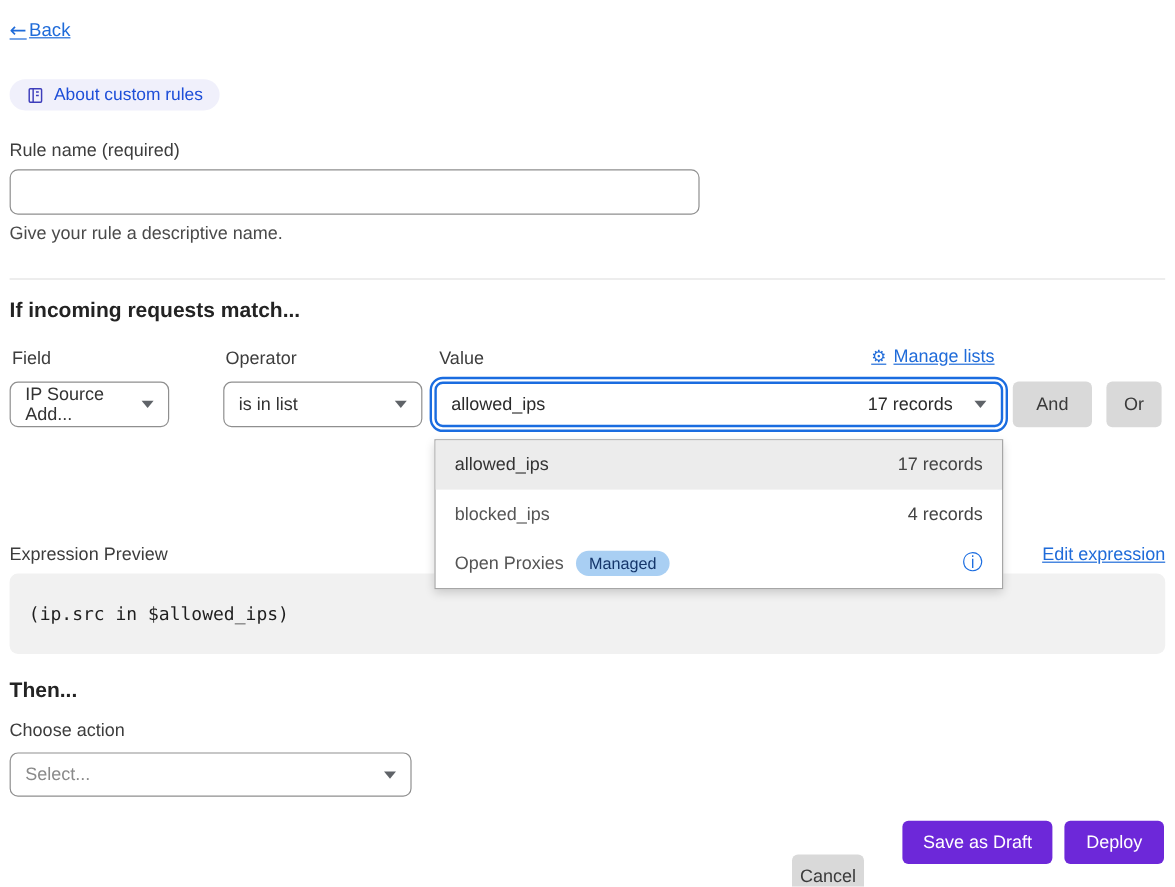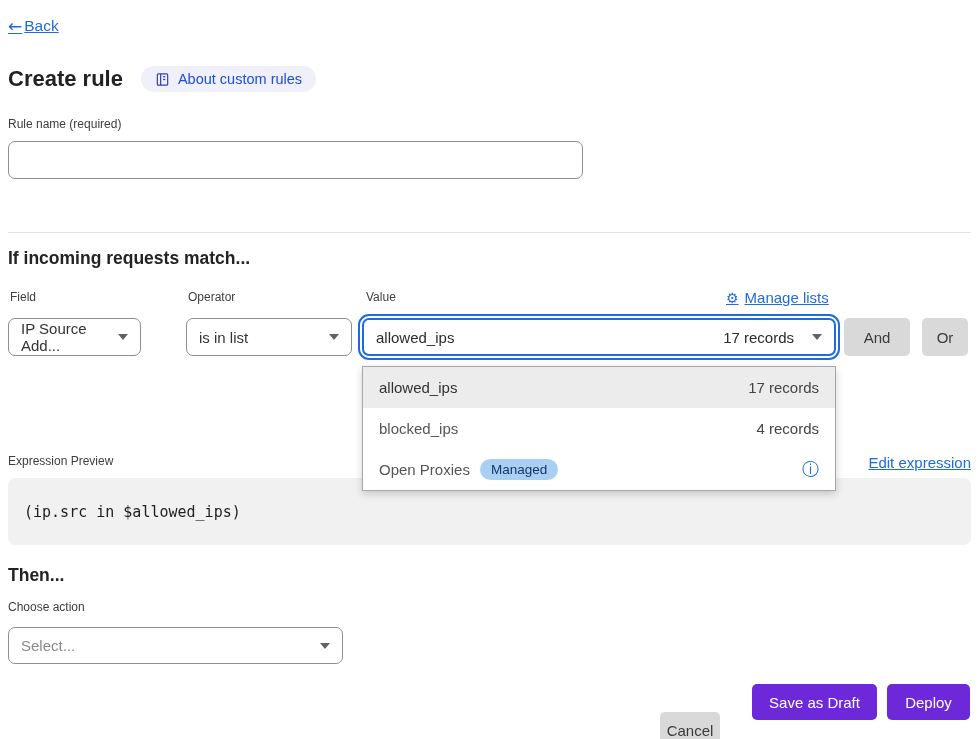--- a/index.html
+++ b/index.html
@@ -18,21 +18,21 @@
 
   
   .title-row { top:66px; left:8px; display:flex; align-items:center; gap:18px; }
   .page-title { font-size:22px; font-weight:bold; color:#222; }
   .about-badge {
     display:inline-flex; align-items:center; gap:8px; background:#f0f0fb; color:#1d4ed8;
     border-radius:14px; padding:5px 14px; font-size:14.5px; cursor:pointer;
   }
 
   
-  .field-label { font-size:12px; color:#3d3d3d; }
+  .field-label { font-size:15px; color:#3d3d3d; }
   .helper { font-size:15px; color:#4a4a4a; }
 
   .text-input {
     position:absolute; left:8px; top:141px; width:575px; height:38px;
     border:1px solid #8f8f8f; border-radius:7px; font-size:15px; padding:0 12px;
     font-family:"Liberation Sans", sans-serif; color:#333; outline:none; background:#fff;
   }
 
   .divider { left:8px; top:232px; width:963px; height:1px; background:#e2e2e2; }
 
@@ -106,36 +106,36 @@
 <body>
 
 <div id="app">
 
   <div class="abs back-link link">
     <span class="arrow glyph">←</span>
       <span>Back</span>
   </div>
 
   <div class="abs title-row">
-    <h1 class="page-title">Create rule</h1>
     <span class="about-badge">
       <span class="book-icon">
         <svg width="15" height="15" viewBox="0 0 16 16" fill="none" stroke="#3d3dbb" stroke-width="1.3">
           <rect x="2.5" y="2" width="11" height="12" rx="1"></rect>
           <line x1="6" y1="2" x2="6" y2="14"></line>
           <line x1="8.5" y1="5" x2="11" y2="5"></line>
           <line x1="8.5" y1="8" x2="11" y2="8"></line>
         </svg>
       </span>
       <span>About custom rules</span>
     </span>
   </div>
 
   <div class="abs field-label" style="left:8px; top:117px;">Rule name (required)</div>
   <input class="text-input" type="text" value="" style="">
+  <div class="abs helper" style="left:8px; top:186px;">Give your rule a descriptive name.</div>
 
   <div class="abs divider"></div>
 
   <div class="abs section-heading" style="left:8px; top:248px;">If incoming requests match...</div>
 
   <div class="abs field-label" style="left:10px; top:290px;">Field</div>
   <div class="abs field-label" style="left:188px; top:290px;">Operator</div>
   <div class="abs field-label" style="left:366px; top:290px;">Value</div>
 
   <div class="abs link manage-lists">

